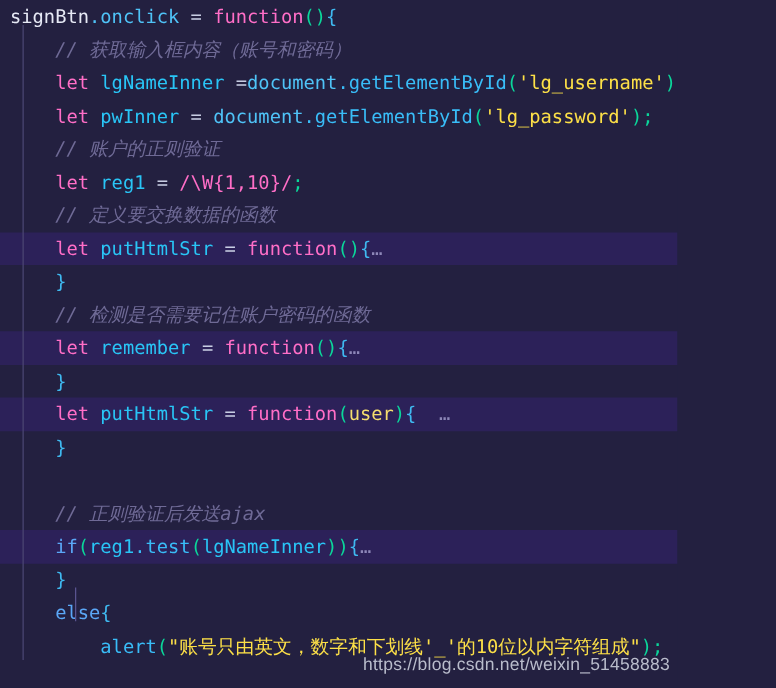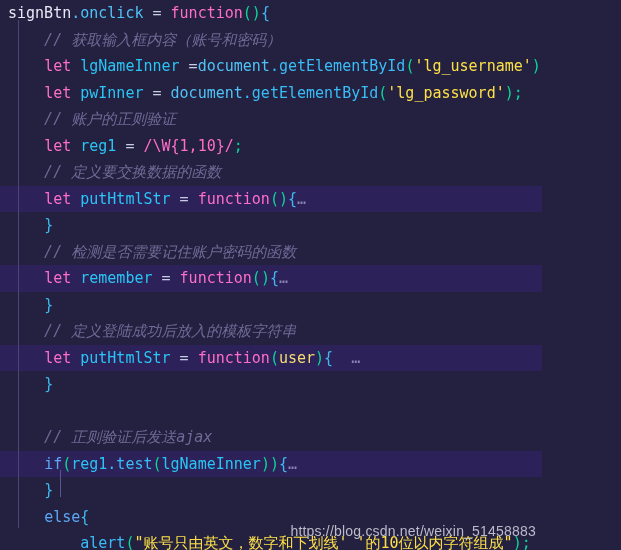--- a/index.html
+++ b/index.html
@@ -95,21 +95,20 @@
       <div class="line"><span class="tk plain">    </span><span class="tk kw">let</span><span class="tk plain"> </span><span class="tk ident">lgNameInner</span><span class="tk op"> =</span><span class="tk prop">document</span><span class="tk fn">.getElementById</span><span class="tk paren">(</span><span class="tk str">'lg_username'</span><span class="tk paren">)</span><span class="tk paren">;</span></div>
       <div class="line"><span class="tk plain">    </span><span class="tk kw">let</span><span class="tk plain"> </span><span class="tk ident">pwInner</span><span class="tk op"> = </span><span class="tk prop">document</span><span class="tk fn">.getElementById</span><span class="tk paren">(</span><span class="tk str">'lg_password'</span><span class="tk paren">)</span><span class="tk paren">;</span></div>
       <div class="line"><span class="tk cmt">    // 账户的正则验证</span></div>
       <div class="line"><span class="tk plain">    </span><span class="tk kw">let</span><span class="tk plain"> </span><span class="tk ident">reg1</span><span class="tk op"> = </span><span class="tk regex">/\W{1,10}/</span><span class="tk paren">;</span></div>
       <div class="line"><span class="tk cmt">    // 定义要交换数据的函数</span></div>
       <div class="line folded"><span class="tk plain">    </span><span class="tk kw">let</span><span class="tk plain"> </span><span class="tk ident">putHtmlStr</span><span class="tk op"> = </span><span class="tk kw">function</span><span class="tk paren">(</span><span class="tk paren">)</span><span class="tk brace">{</span><span class="tk dots">…</span></div>
       <div class="line"><span class="tk plain">    </span><span class="tk brace">}</span></div>
       <div class="line"><span class="tk cmt">    // 检测是否需要记住账户密码的函数</span></div>
       <div class="line folded"><span class="tk plain">    </span><span class="tk kw">let</span><span class="tk plain"> </span><span class="tk ident">remember</span><span class="tk op"> = </span><span class="tk kw">function</span><span class="tk paren">(</span><span class="tk paren">)</span><span class="tk brace">{</span><span class="tk dots">…</span></div>
       <div class="line"><span class="tk plain">    </span><span class="tk brace">}</span></div>
-      <div class="line"><span class="tk cmt">    // 定义登陆成功后放入的模板字符串</span></div>
       <div class="line folded"><span class="tk plain">    </span><span class="tk kw">let</span><span class="tk plain"> </span><span class="tk ident">putHtmlStr</span><span class="tk op"> = </span><span class="tk kw">function</span><span class="tk paren">(</span><span class="tk param">user</span><span class="tk paren">)</span><span class="tk brace">{</span><span class="tk dots">  …</span></div>
       <div class="line"><span class="tk plain">    </span><span class="tk brace">}</span></div>
       <div class="line"><span class="tk plain"></span></div>
       <div class="line"><span class="tk cmt">    // 正则验证后发送ajax</span></div>
       <div class="line folded"><span class="tk plain">    </span><span class="tk kw2">if</span><span class="tk paren">(</span><span class="tk ident">reg1</span><span class="tk fn">.test</span><span class="tk paren">(</span><span class="tk ident">lgNameInner</span><span class="tk paren">)</span><span class="tk paren">)</span><span class="tk brace">{</span><span class="tk dots">…</span></div>
       <div class="line"><span class="tk plain">    </span><span class="tk brace">}</span></div>
       <div class="line"><span class="tk plain">    </span><span class="tk kw2">else</span><span class="tk brace">{</span></div>
       <div class="line"><span class="tk plain">        </span><span class="tk fn">alert</span><span class="tk paren">(</span><span class="tk str">"账号只由英文，数字和下划线'_'的10位以内字符组成"</span><span class="tk paren">)</span><span class="tk paren">;</span></div>
     </div>
   <div class="watermark">https://blog.csdn.net/weixin_51458883</div>

